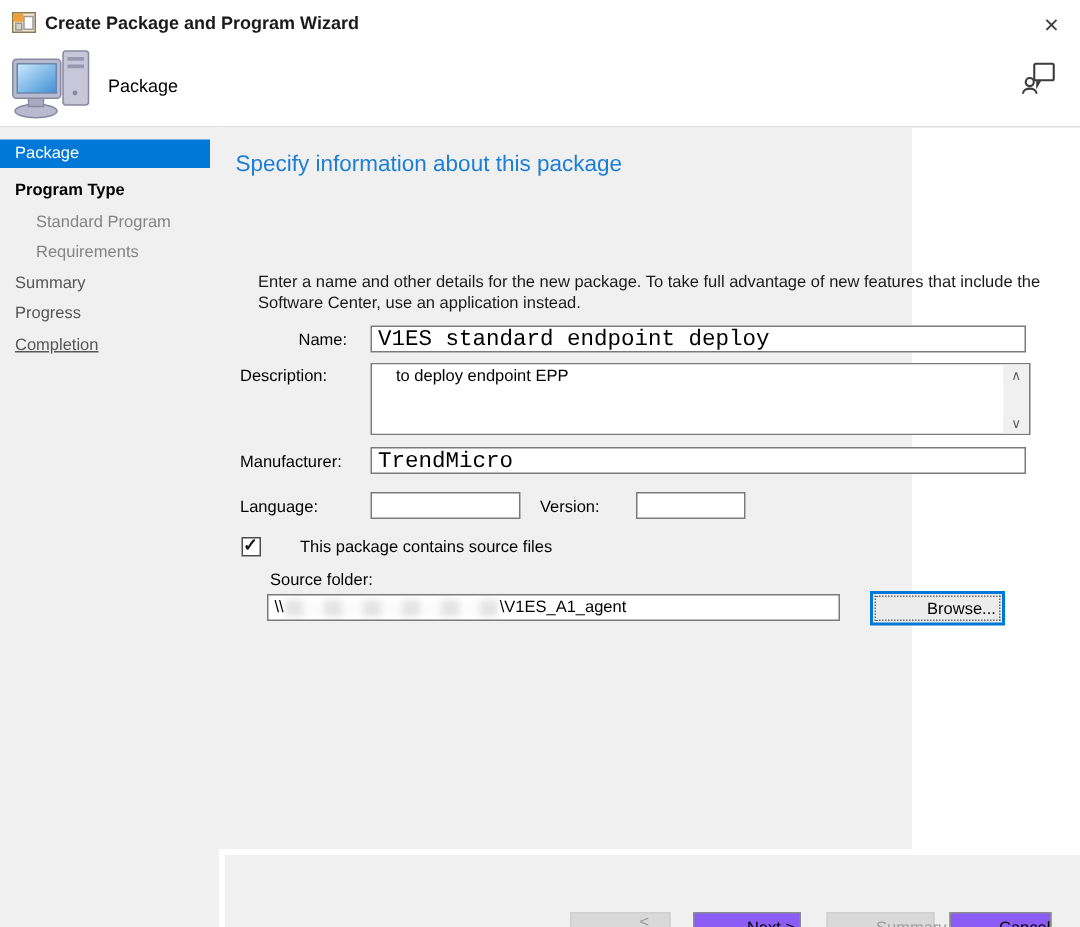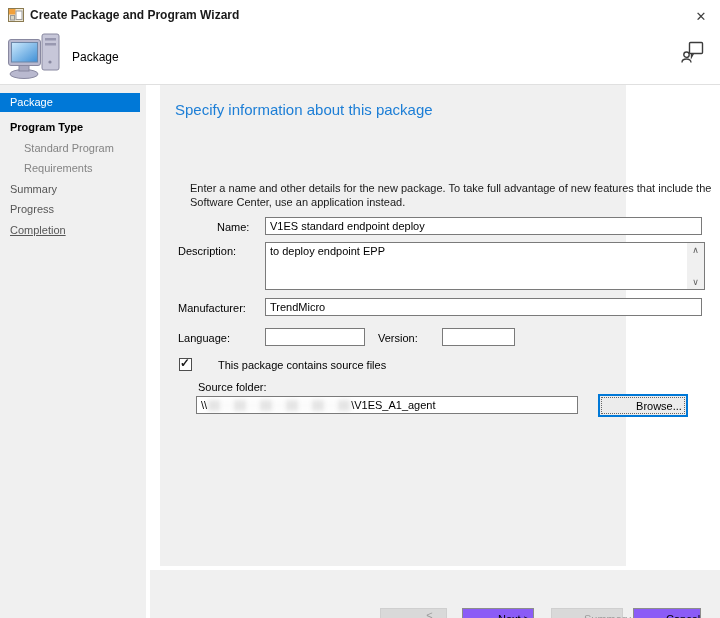--- a/index.html
+++ b/index.html
@@ -36,49 +36,49 @@
   }
   .nav-bold   { top:34px;  left:10px; font-weight:bold; color:#000; }
   .nav-sub1   { top:55px;  left:24px; color:#848484; }
   .nav-sub2   { top:75px;  left:24px; color:#848484; }
   .nav-g1     { top:96px;  left:10px; color:#565656; }
   .nav-g2     { top:116px; left:10px; color:#565656; }
   .nav-g3     { top:137px; left:10px; color:#565656;text-decoration:underline; }
   .v-strip { position:absolute; left:146px; top:85px; width:4px; height:533px; background:#ffffff; }
 
   
-  .main { position:absolute; left:160px; top:85px; width:466px; height:481px; background:#f0f0f0; }
+  .main { position:absolute; left:142px; top:85px; width:466px; height:481px; background:#f0f0f0; }
   .page-heading { position:absolute; left:15px; top:16px; font-size:15px; color:#1c7ed6; }
   .intro { position:absolute; left:30px; top:76px; width:522px; line-height:14px; color:#1a1a1a;margin-top:20px; }
 
   .fld-label { position:absolute; color:#000; height:14px; line-height:14px; white-space:nowrap; }
   .lbl-name { left:18px; top:135px;margin-left:39px; }
   .lbl-desc { left:18px; top:159px; }
   .lbl-manu { left:18px; top:216px; }
   .lbl-lang { left:18px; top:246px; }
   .lbl-ver  { left:218px; top:246px; }
   .lbl-cb   { left:38px; top:273px; cursor:default;margin-left:20px; }
   .lbl-src  { left:38px; top:295px; }
 
   .tb {
     position:absolute; border:1px solid #7a7a7a; background:#fff;
-    font-family:Liberation Sans, sans-serif; font-size:11px; color:#000;
+    font-family:Liberation Mono, monospace; font-size:15px; color:#000;
     padding:0 4px; outline:none;
   }
   .in-name { left:105px; top:132px; width:437px; height:18px; }
   .in-manu { left:105px; top:213px; width:437px; height:18px; }
   .in-lang { left:105px; top:243px; width:100px; height:18px; }
   .in-ver  { left:282px; top:243px; width:73px;  height:18px; }
 
   .desc-wrap { position:absolute; left:105px; top:157px; width:440px; height:48px;
     border:1px solid #7a7a7a; background:#fff; }
   .desc-text {
     position:absolute; left:0; top:0; width:421px; height:46px; border:none; resize:none;
     overflow:hidden; font-family:"Liberation Sans", sans-serif; font-size:11px;
-    padding:2px 4px; outline:none; background:#fff; color:#000;
+    padding:2px 16px; outline:none; background:#fff; color:#000;
   }
   .desc-scroll { position:absolute; right:0; top:0; width:17px; height:46px; background:#f0f0f0; }
   .scroll-arrow {
     position:absolute; left:0; width:17px; height:14px; border:none; background:#f0f0f0;
     color:#606060; font-size:9px; line-height:14px; text-align:center; padding:0; cursor:pointer;
   }
   .scroll-up { top:0; } .scroll-down { bottom:0; }
 
   .checkbox {
     position:absolute; left:19px; top:273px; width:13px; height:13px;

